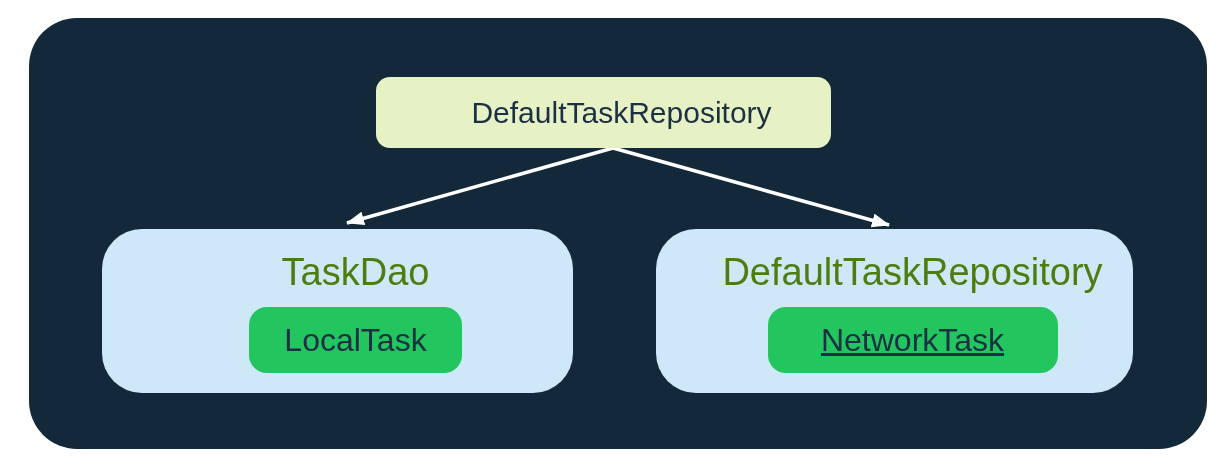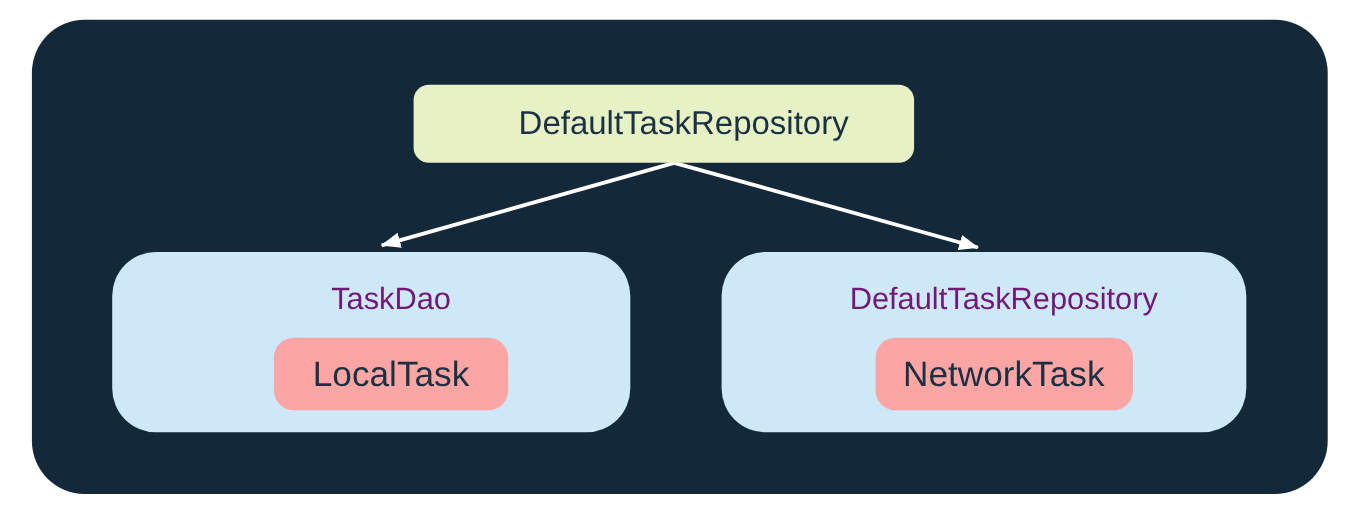--- a/index.html
+++ b/index.html
@@ -55,37 +55,37 @@
     height: 164px;
     background: #cee8f8;
     border-radius: 40px;
     flex-direction: column;
     justify-content: flex-start;
     padding-top: 24px;
   }
   .group.left  { left: 102px; width: 471px; }
   .group.right { left: 656px; width: 477px; }
   .group-title {
-    font-size: 28px;
+    font-size: 38px;
     line-height: 38px;
-    color: #701a75;
+    color: #4d7c0f;
   }
   .chip {
     margin-top: 16px;
     height: 66px;
     display: flex;
     align-items: center;
     justify-content: center;
-    background: #fca5a5;
+    background: #22c55e;
     border-radius: 18px;
     font-size: 32px;
     color: #1b3142;
   }
   .chip.local   { width: 213px; }
-  .chip.network { width: 234px; }
+  .chip.network { width: 290px; text-decoration: underline; }
 </style>
 </head>
 <body>
 
 <div class="canvas">
 
   <div class="panel"></div>
 
   <svg class="arrows" viewBox="0 0 1229 476" xmlns="http://www.w3.org/2000/svg">
     <defs>

